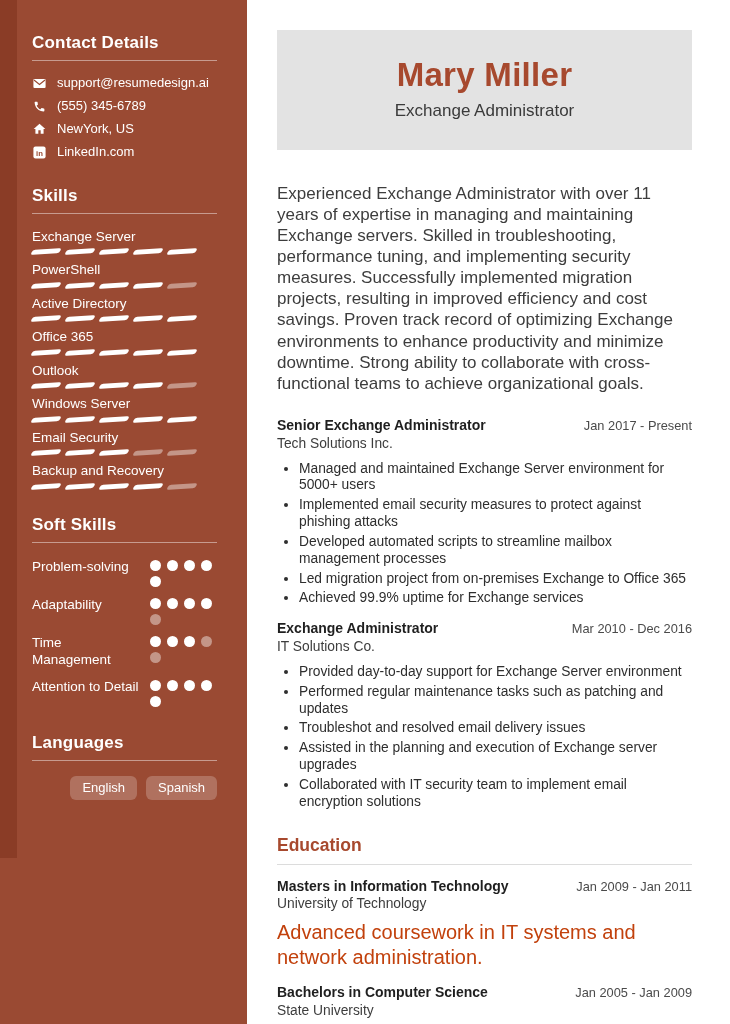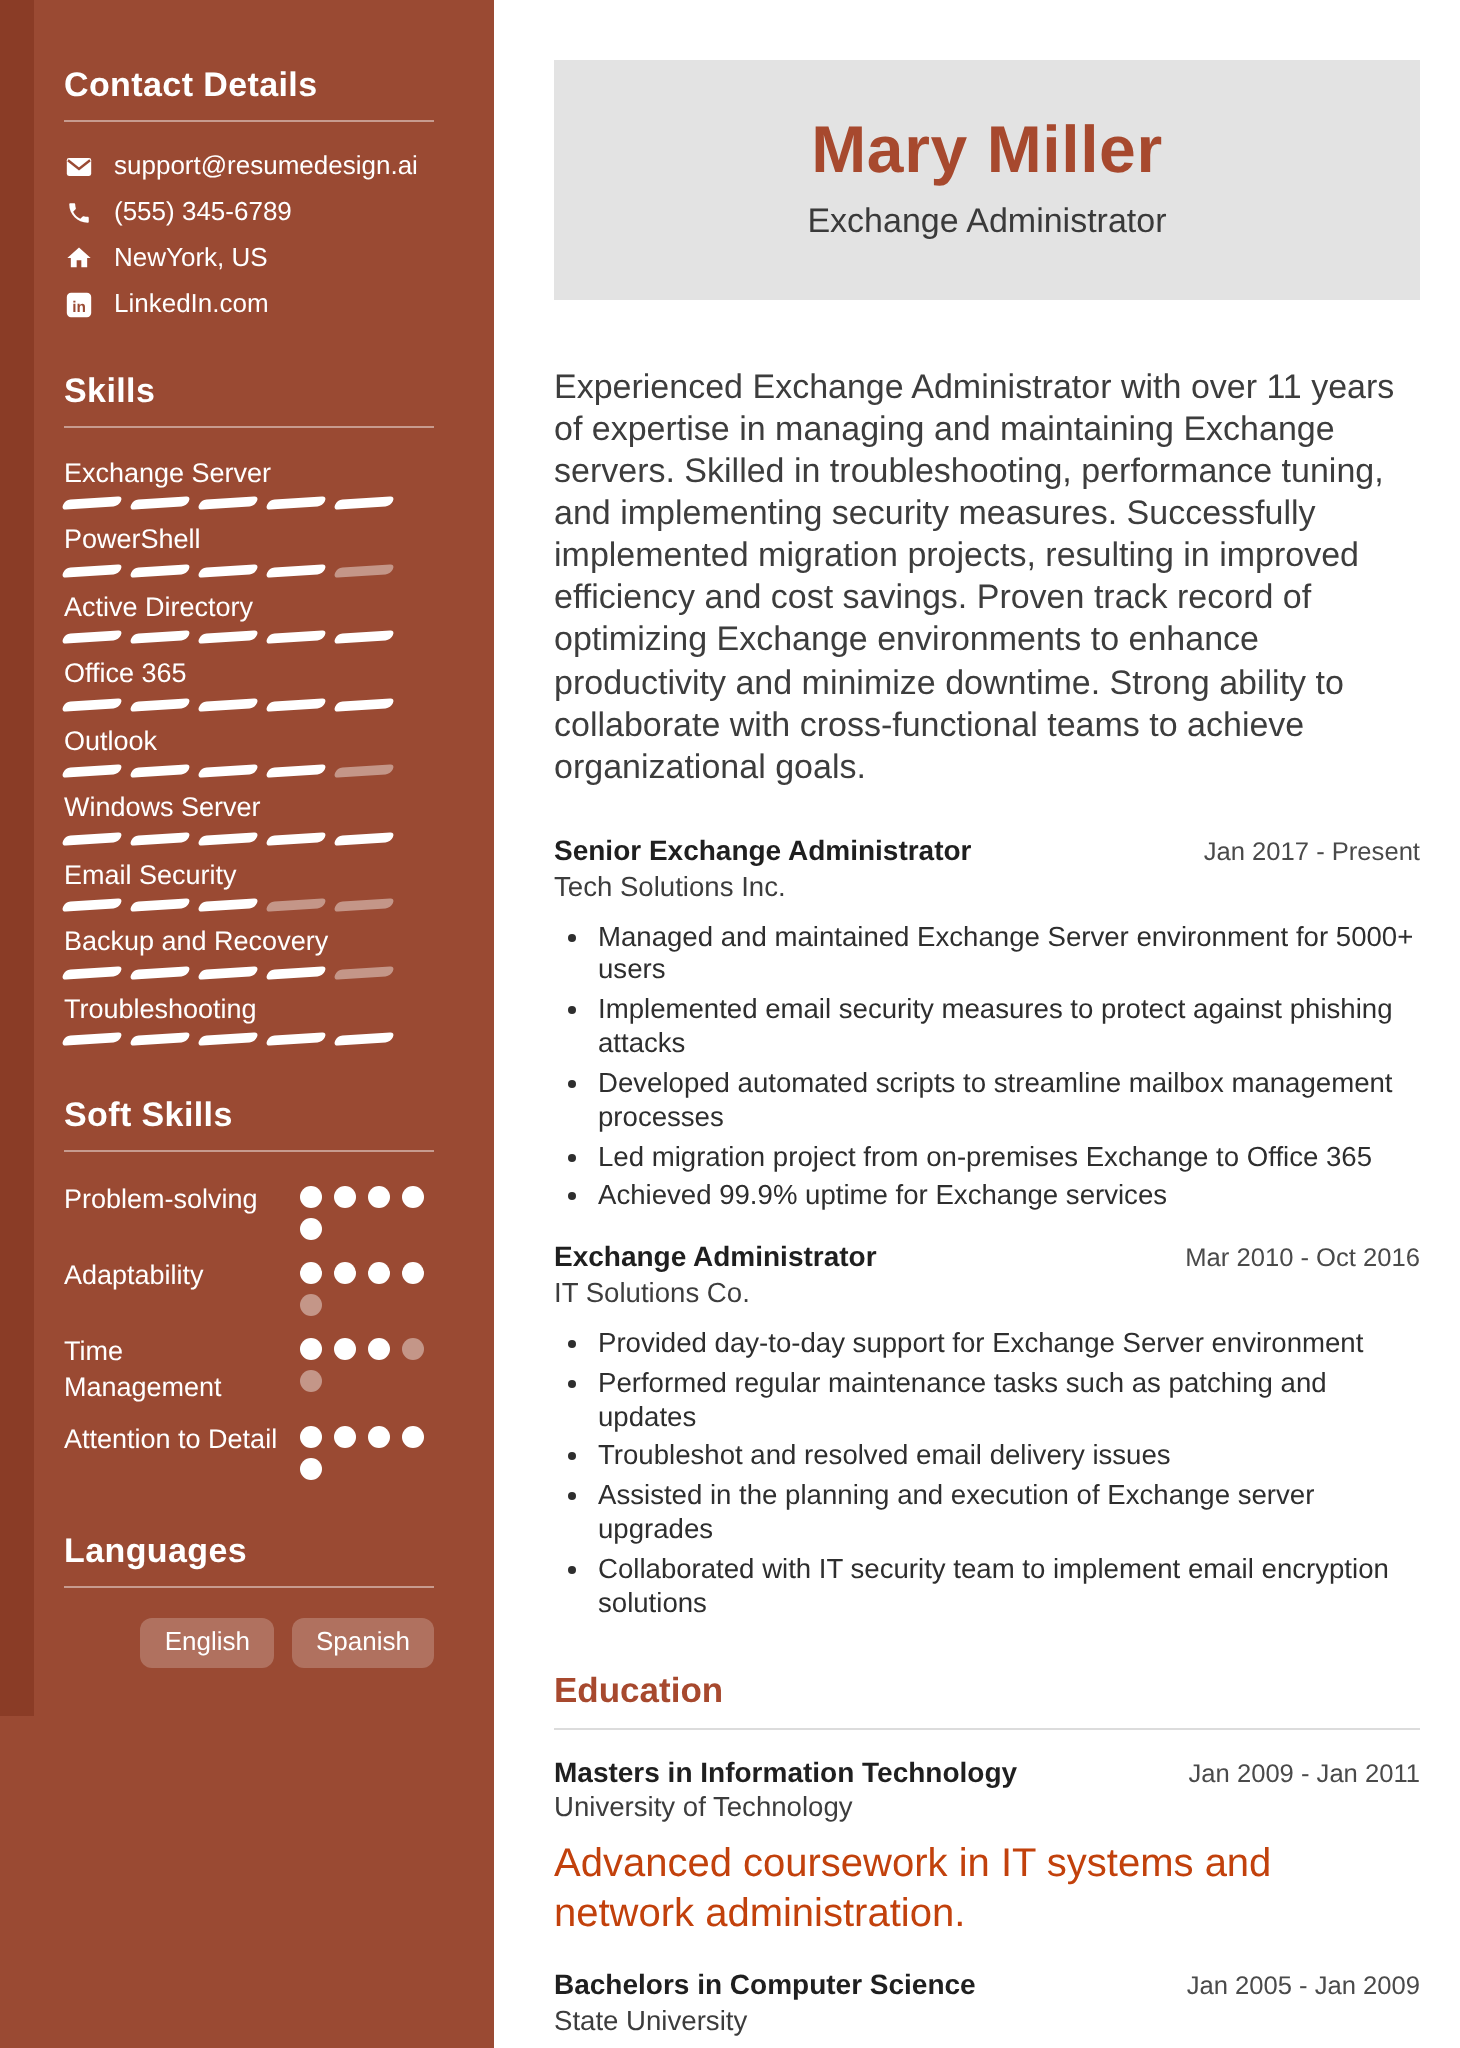--- a/index.html
+++ b/index.html
@@ -57,21 +57,21 @@
   .dot{width:11px;height:11px;border-radius:50%;background:var(--white-faint);}
   .dot.filled{background:#fff;}
 
   .badges{display:flex;gap:9px;justify-content:flex-end;}
   .badge{
     background:var(--badge-bg);color:#fff;font-size:13px;
     padding:5px 12px;border-radius:6px;line-height:1.1;
   }
 
   
-  .main{flex:1;padding:30px 20px 0 30px;}
+  .main{flex:1;padding:30px 38px 0 30px;}
   .header-banner{
     background:var(--header-bg);text-align:center;
     padding:26px 10px 29px 10px;margin-bottom:33px;
   }
   .person-name{
     margin:0 0 7px 0;font-size:33px;font-weight:bold;color:var(--accent);letter-spacing:.3px;
   }
   .person-title{font-size:17px;color:#3A3A3A;}
 
   .summary{
@@ -219,30 +219,20 @@
           <div class="skill">
             <div class="skill-label">Backup and Recovery</div>
             <div class="skill-bar">
               <span class="seg filled"></span>
               <span class="seg filled"></span>
               <span class="seg filled"></span>
               <span class="seg filled"></span>
               <span class="seg"></span>
             </div>
           </div>
-          <div class="skill">
-            <div class="skill-label">Troubleshooting</div>
-            <div class="skill-bar">
-              <span class="seg filled"></span>
-              <span class="seg filled"></span>
-              <span class="seg filled"></span>
-              <span class="seg filled"></span>
-              <span class="seg filled"></span>
-            </div>
-          </div>
         </div>
     </section>
 
     <section class="sb-section">
       <h2 class="sb-heading">Soft Skills</h2>
       <div class="sb-divider"></div>
       <div id="soft-skills-list">
           <div class="soft-row">
             <span class="soft-label">Problem-solving</span>
             <div class="dots">
@@ -317,21 +307,21 @@
               <li>Managed and maintained Exchange Server environment for 5000+ users</li>
               <li>Implemented email security measures to protect against phishing attacks</li>
               <li>Developed automated scripts to streamline mailbox management processes</li>
               <li>Led migration project from on-premises Exchange to Office 365</li>
               <li>Achieved 99.9% uptime for Exchange services</li>
             </ul>
           </div>
           <div class="job">
             <div class="job-head">
               <h3 class="job-title">Exchange Administrator</h3>
-              <span class="job-date">Mar 2010 - Oct 2016</span>
+              <span class="job-date">Mar 2010 - Dec 2016</span>
             </div>
             <div class="job-company">IT Solutions Co.</div>
             <ul class="bullets">
               <li>Provided day-to-day support for Exchange Server environment</li>
               <li>Performed regular maintenance tasks such as patching and updates</li>
               <li>Troubleshot and resolved email delivery issues</li>
               <li>Assisted in the planning and execution of Exchange server upgrades</li>
               <li>Collaborated with IT security team to implement email encryption solutions</li>
             </ul>
           </div>

